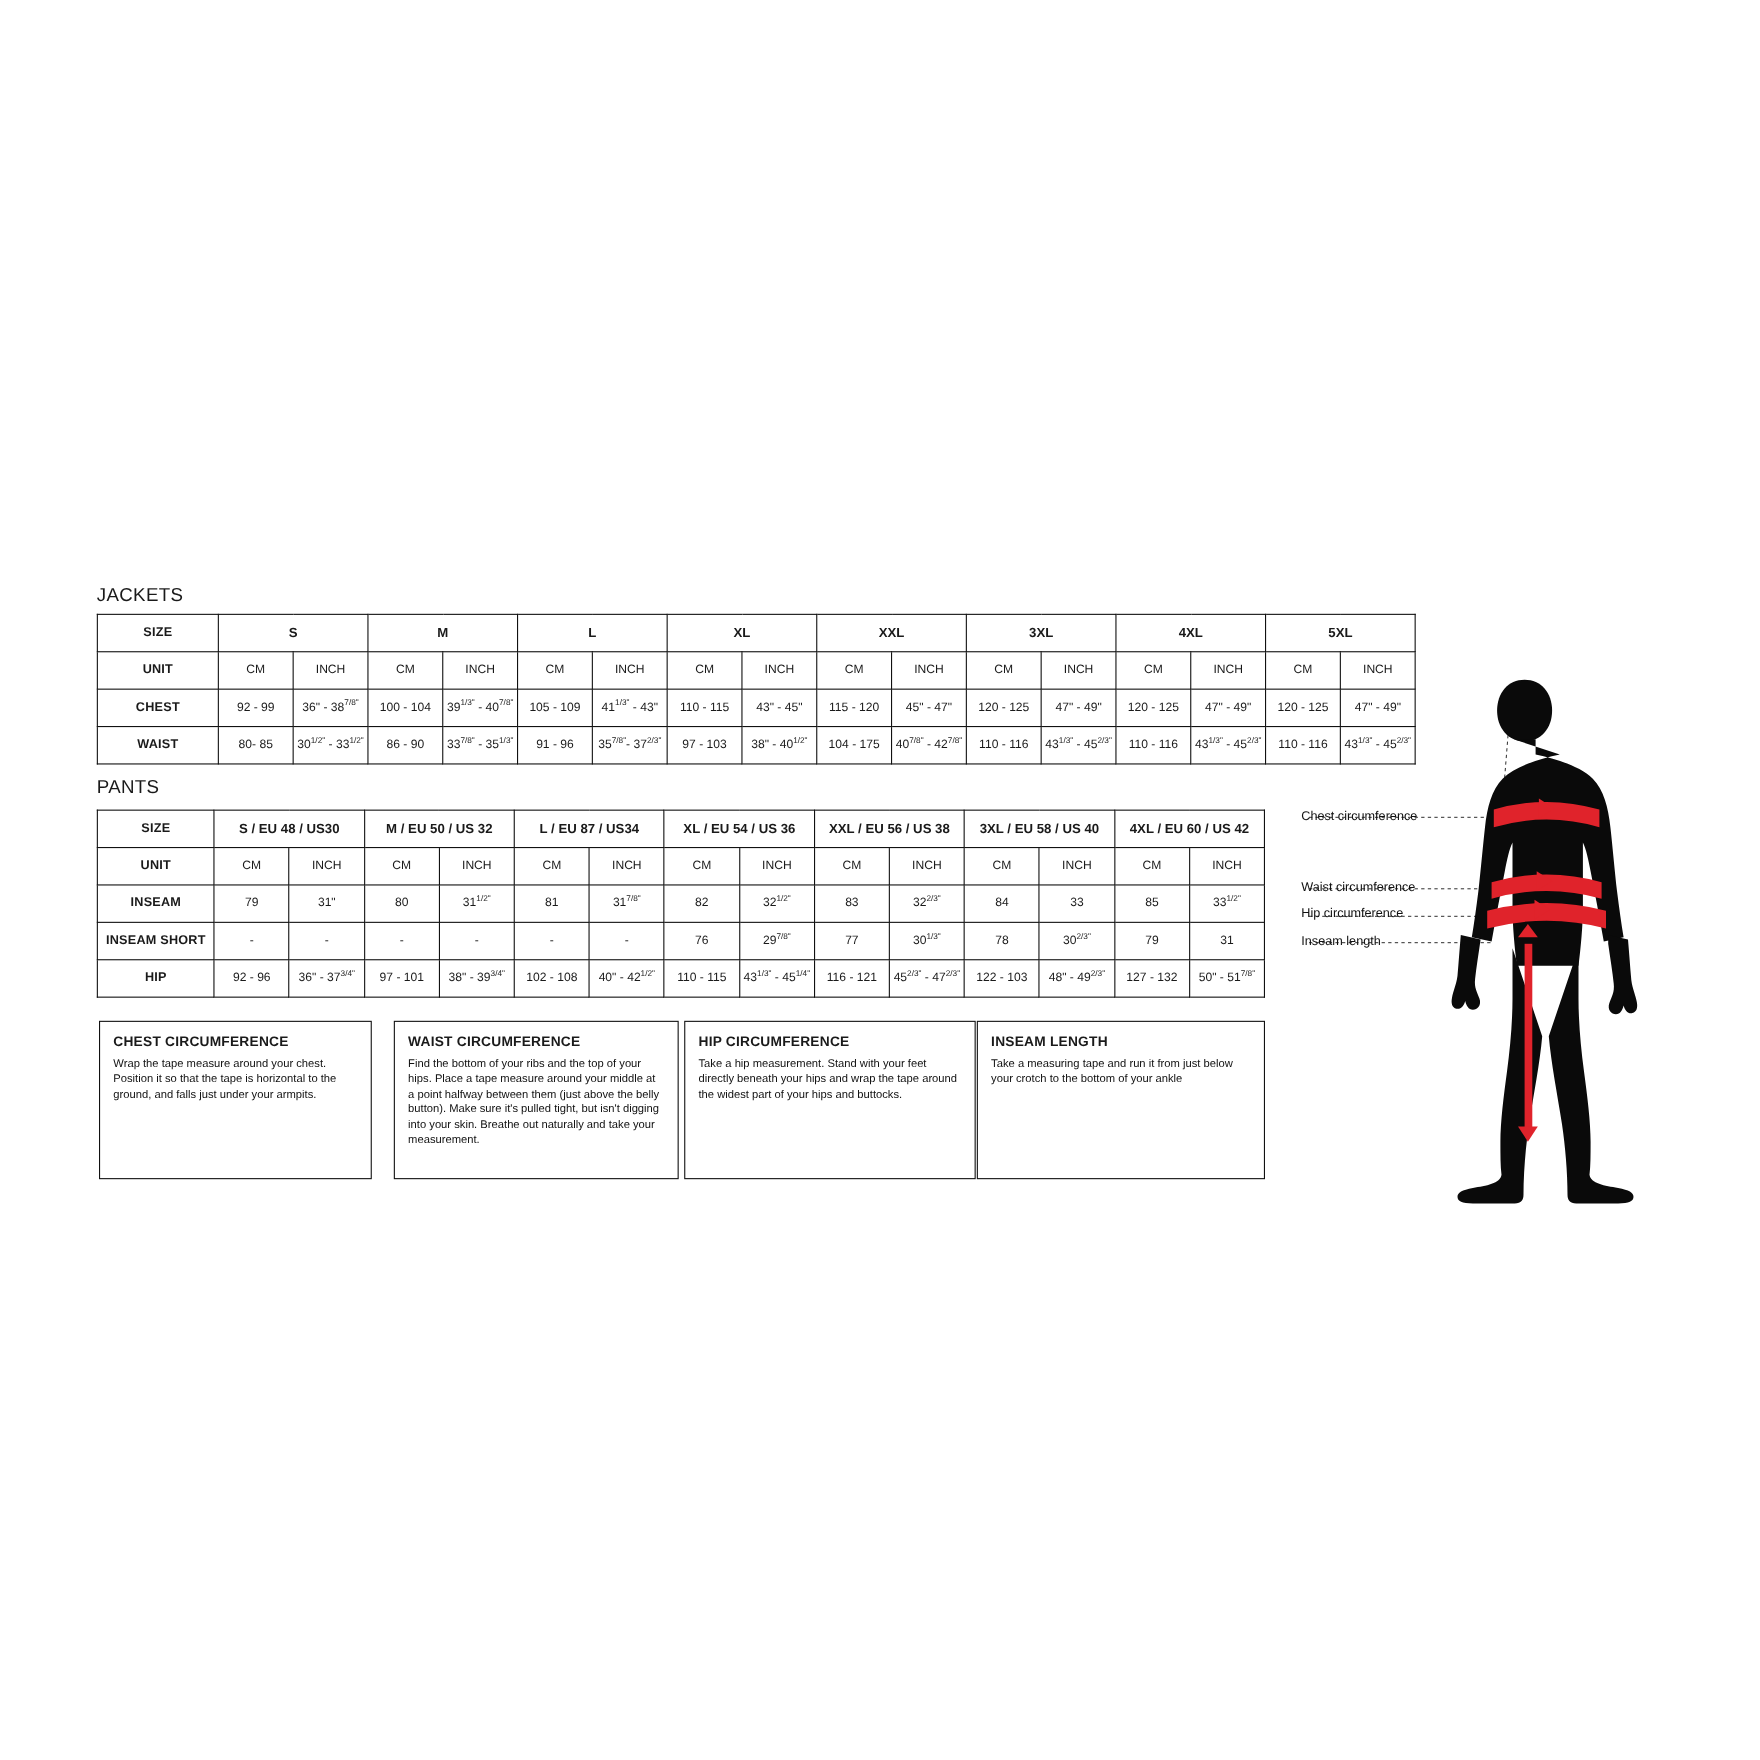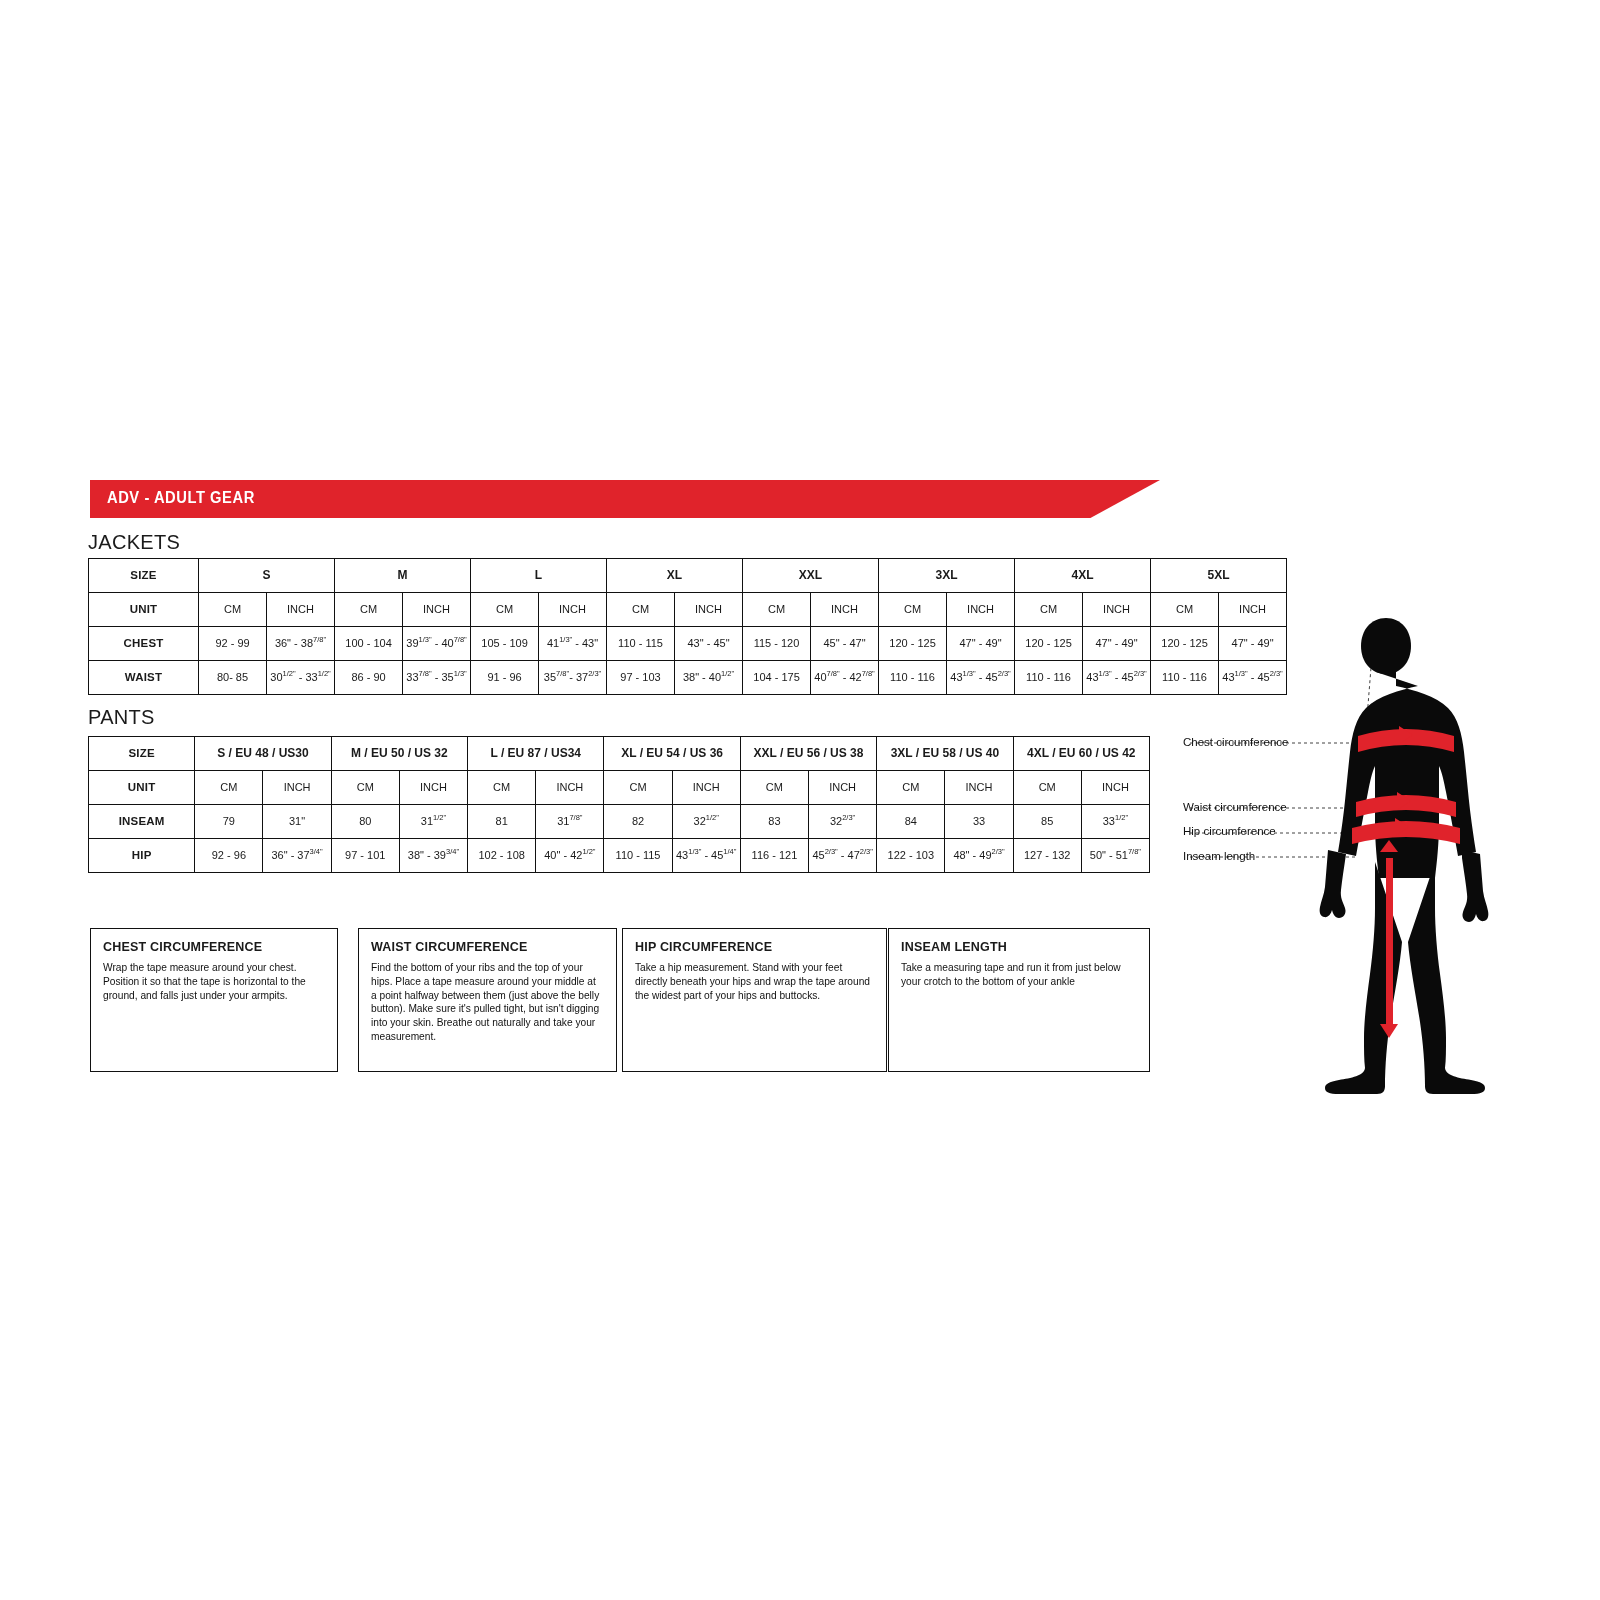--- a/index.html
+++ b/index.html
@@ -46,21 +46,21 @@
     font-weight: bold;
     letter-spacing: 0.6px;
     font-family: "Liberation Sans Narrow", "Liberation Sans", sans-serif;
     transform: scaleX(0.92);
     transform-origin: left center;
   }
 
   
   .section-title {
     position: absolute;
-    font-size: 20px;
+    font-size: 17px;
     letter-spacing: 0.3px;
     color: #1a1a1a;
     font-weight: normal;
   }
   #jackets-title { left: 88px; top: 531px; }
   #pants-title   { left: 88px; top: 706px; }
 
   
   table.sizechart {
     position: absolute;
@@ -136,24 +136,20 @@
   #lbl-chest  { left: 1183px; top: 736px; }
   #lbl-waist  { left: 1183px; top: 801px; }
   #lbl-hip    { left: 1183px; top: 825px; }
   #lbl-inseam { left: 1183px; top: 850px; }
 </style>
 </head>
 <body>
 
 <div id="sheet">
 
-  <div class="banner">
-    <div class="banner-shape"></div>
-    <div class="banner-title">ADV - ADULT GEAR</div>
-  </div>
 
   <div class="section-title" id="jackets-title">JACKETS</div>
   <div class="section-title" id="pants-title">PANTS</div>
 
   <table class="sizechart" id="jackets-table">
     <colgroup>
       <col style="width:110px">
       <col style="width:68px">
         <col style="width:68px">
       <col style="width:68px">
@@ -300,20 +296,37 @@
           <td>82</td>
           <td>32<sup>1/2"</sup></td>
           <td>83</td>
           <td>32<sup>2/3"</sup></td>
           <td>84</td>
           <td>33</td>
           <td>85</td>
           <td>33<sup>1/2"</sup></td>
         </tr>
         <tr>
+          <td class="rowhead">INSEAM SHORT</td>
+          <td>-</td>
+          <td>-</td>
+          <td>-</td>
+          <td>-</td>
+          <td>-</td>
+          <td>-</td>
+          <td>76</td>
+          <td>29<sup>7/8"</sup></td>
+          <td>77</td>
+          <td>30<sup>1/3"</sup></td>
+          <td>78</td>
+          <td>30<sup>2/3"</sup></td>
+          <td>79</td>
+          <td>31</td>
+        </tr>
+        <tr>
           <td class="rowhead">HIP</td>
           <td>92 - 96</td>
           <td>36" - 37<sup>3/4"</sup></td>
           <td>97 - 101</td>
           <td>38" - 39<sup>3/4"</sup></td>
           <td>102 - 108</td>
           <td>40" - 42<sup>1/2"</sup></td>
           <td>110 - 115</td>
           <td>43<sup>1/3"</sup> - 45<sup>1/4"</sup></td>
           <td>116 - 121</td>

